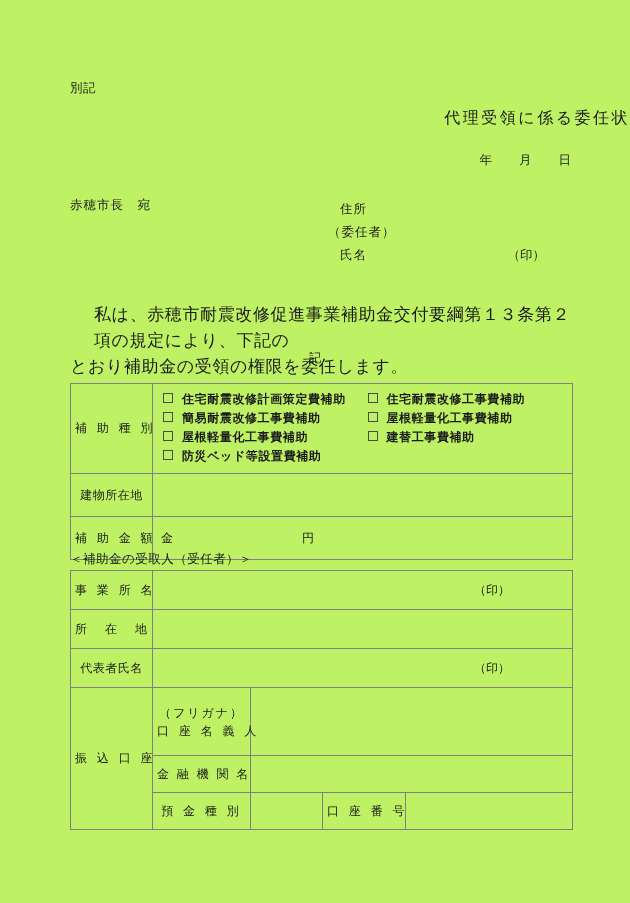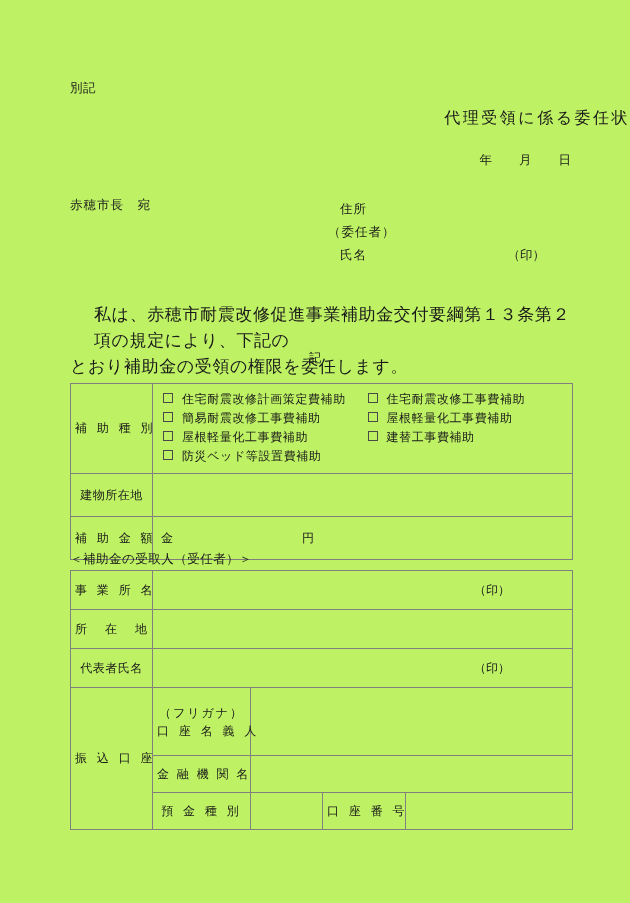--- a/index.html
+++ b/index.html
@@ -128,20 +128,21 @@
   .chk-cell { padding: 6px 0 7px 10px !important; }
   .chk-grid {
     display: flex;
     flex-wrap: wrap;
   }
   .chk-item {
     width: 50%;
     line-height: 19px;
     white-space: nowrap;
     letter-spacing: 0.6px;
+    font-weight: bold;
   }
   .chk-item.full { width: 100%; }
   .box {
     display: inline-block;
     width: 8px;
     height: 8px;
     border: 1px solid #4a4a4a;
     margin-right: 9px;
     vertical-align: baseline;
     position: relative;

